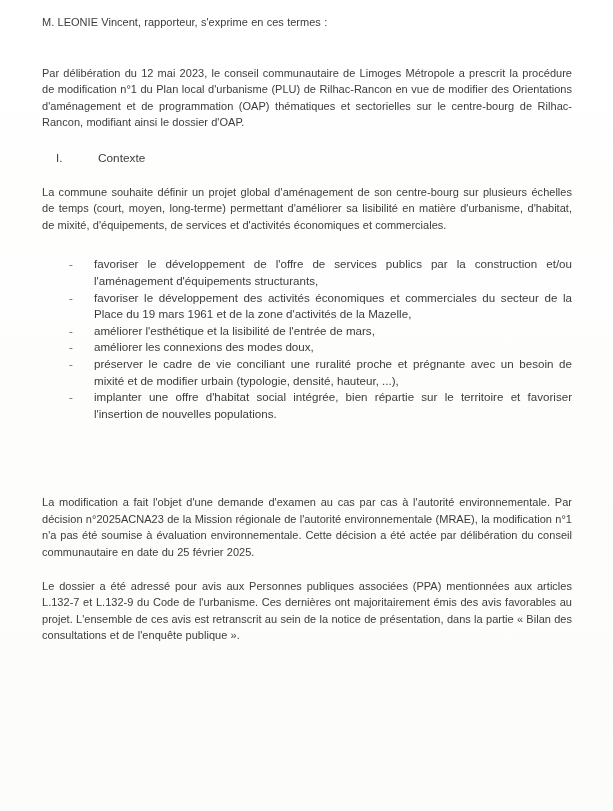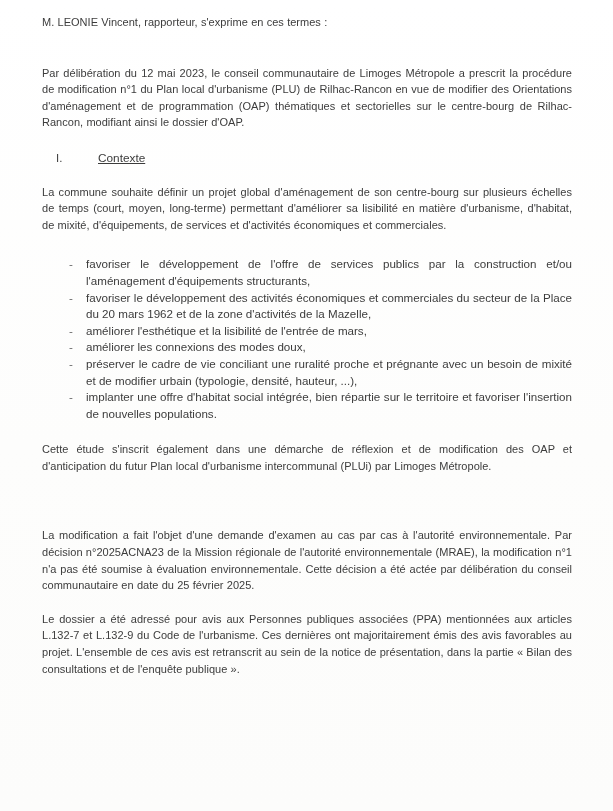--- a/index.html
+++ b/index.html
@@ -60,21 +60,20 @@
     color: #3c3c3c;
     padding-left: 14px;
   }
   .section-head .num {
     width: 42px;
     flex: 0 0 42px;
     font-size: 11.4px;
   }
   .section-head .ttl {
     font-size: 11.8px;
-    text-decoration: underline;
   }
 
   ul.dash-list {
     list-style: none;
     margin: 6px 0 0 0;
     padding: 0 0 0 27px;
   }
   ul.dash-list > li {
     position: relative;
     padding-left: 17px;
@@ -88,20 +87,21 @@
   ul.dash-list > li .dash {
     position: absolute;
     left: 0;
     top: 0;
     color: #6a6a6a;
     font-size: 11.6px;
     line-height: 16.6px;
   }
   ul.dash-list > li .li-text {
     display: block;
+    margin-left: 8px;
   }
 </style>
 </head>
 <body>
 
 <div class="page">
   <div class="content">
 
     <p class="para">M. LEONIE Vincent, rapporteur, s'exprime en ces termes :</p>
 
@@ -126,21 +126,21 @@
     <div class="gap-md"></div>
 
 
     <ul class="dash-list">
       <li>
         <span class="dash">-</span>
         <span class="li-text">favoriser le développement de l'offre de services publics par la construction et/ou l'aménagement d'équipements structurants,</span>
       </li>
       <li>
         <span class="dash">-</span>
-        <span class="li-text">favoriser le développement des activités économiques et commerciales du secteur de la Place du 20 mars 1962 et de la zone d'activités de la Mazelle,</span>
+        <span class="li-text">favoriser le développement des activités économiques et commerciales du secteur de la Place du 19 mars 1961 et de la zone d'activités de la Mazelle,</span>
       </li>
       <li>
         <span class="dash">-</span>
         <span class="li-text">améliorer l'esthétique et la lisibilité de l'entrée de mars,</span>
       </li>
       <li>
         <span class="dash">-</span>
         <span class="li-text">améliorer les connexions des modes doux,</span>
       </li>
       <li>
@@ -148,21 +148,20 @@
         <span class="li-text">préserver le cadre de vie conciliant une ruralité proche et prégnante avec un besoin de mixité et de modifier urbain (typologie, densité, hauteur, ...),</span>
       </li>
       <li>
         <span class="dash">-</span>
         <span class="li-text">implanter une offre d'habitat social intégrée, bien répartie sur le territoire et favoriser l'insertion de nouvelles populations.</span>
       </li>
     </ul>
 
     <div class="gap-lg"></div>
 
-    <p class="para">Cette étude s'inscrit également dans une démarche de réflexion et de modification des OAP et d'anticipation du futur Plan local d'urbanisme intercommunal (PLUi) par Limoges Métropole.</p>
 
     <div class="gap-md"></div>
 
 
     <div class="gap-lg"></div>
 
 
     <div class="gap-md"></div>
 
     <p class="para">La modification a fait l'objet d'une demande d'examen au cas par cas à l'autorité environnementale. Par décision n°2025ACNA23 de la Mission régionale de l'autorité environnementale (MRAE), la modification n°1 n'a pas été soumise à évaluation environnementale. Cette décision a été actée par délibération du conseil communautaire en date du 25 février 2025.</p>

